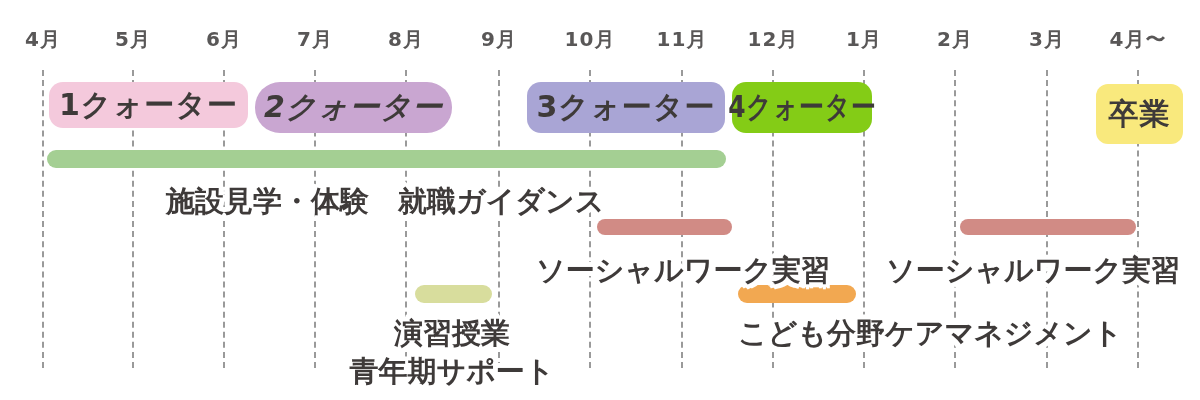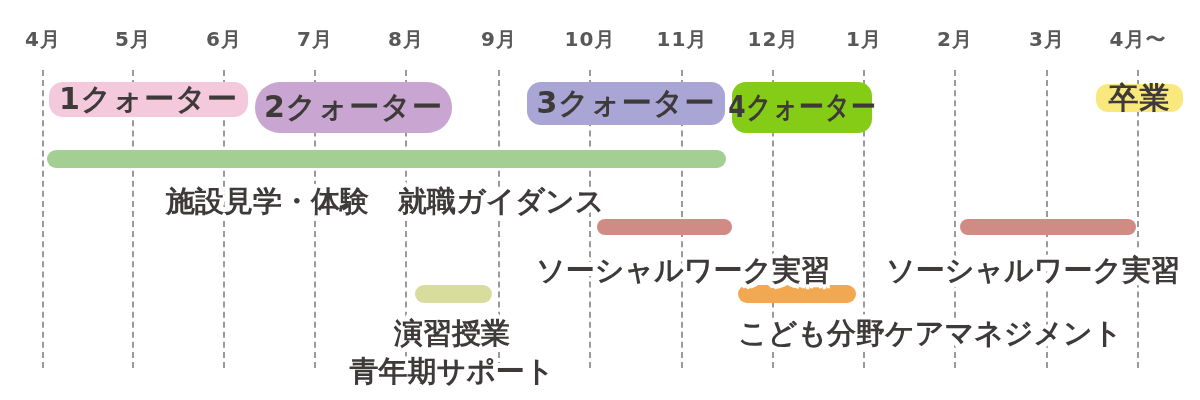--- a/index.html
+++ b/index.html
@@ -72,33 +72,33 @@
       <div class="month" style="left: 499px; color: rgb(89, 87, 87);">9月</div>
       <div class="month" style="left: 590px; color: rgb(89, 87, 87);">10月</div>
       <div class="month" style="left: 682px; color: rgb(89, 87, 87);">11月</div>
       <div class="month" style="left: 773px; color: rgb(89, 87, 87);">12月</div>
       <div class="month" style="left: 864px; color: rgb(89, 87, 87);">1月</div>
       <div class="month" style="left: 955px; color: rgb(89, 87, 87);">2月</div>
       <div class="month" style="left: 1047px; color: rgb(89, 87, 87);">3月</div>
       <div class="month" style="left: 1138px; color: rgb(89, 87, 87);">4月〜</div>
     </div>
   <div>
-      <div class="bar quarter" style="left: 49px; top: 82px; width: 199px; height: 35px; border-radius: 14px; background: rgb(244, 201, 220); color: rgb(62, 58, 57);">
+      <div class="bar quarter" style="left: 49px; top: 82px; width: 199px; height: 46px; border-radius: 14px; background: rgb(244, 201, 220); color: rgb(62, 58, 57);">
         <span class="bar-text">1クォーター</span>
       </div>
-      <div class="bar quarter" style="left: 255px; top: 82px; width: 197px; height: 51px; border-radius: 25px; background: rgb(201, 166, 209); color: rgb(62, 58, 57);">
+      <div class="bar quarter" style="left: 255px; top: 82px; width: 197px; height: 51px; border-radius: 25px; background: rgb(201, 166, 209); color: rgb(62, 58, 57); font-style: italic;">
         <span class="bar-text">2クォーター</span>
       </div>
-      <div class="bar quarter" style="left: 527px; top: 82px; width: 198px; height: 43px; border-radius: 14px; background: rgb(169, 165, 213); color: rgb(62, 58, 57);">
+      <div class="bar quarter" style="left: 527px; top: 82px; width: 198px; height: 51px; border-radius: 14px; background: rgb(169, 165, 213); color: rgb(62, 58, 57);">
         <span class="bar-text">3クォーター</span>
       </div>
       <div class="bar quarter condensed" style="left: 732px; top: 82px; width: 140px; height: 51px; border-radius: 14px; background: #84cc16; color: rgb(62, 58, 57);">
         <span class="bar-text">4クォーター</span>
       </div>
-      <div class="bar quarter" style="left: 1096px; top: 84px; width: 87px; height: 28px; border-radius: 12px; background: rgb(249, 233, 125); color: rgb(62, 58, 57);">
+      <div class="bar quarter" style="left: 1096px; top: 84px; width: 87px; height: 60px; border-radius: 12px; background: rgb(249, 233, 125); color: rgb(62, 58, 57);">
         <span class="bar-text">卒業</span>
       </div>
       <div class="bar thin" style="left: 47px; top: 150px; width: 679px; height: 18px; border-radius: 9px; background: rgb(164, 207, 147); color: rgb(62, 58, 57);"></div>
       <div class="bar thin" style="left: 597px; top: 219px; width: 135px; height: 16px; border-radius: 8px; background: rgb(209, 139, 133); color: rgb(62, 58, 57);"></div>
       <div class="bar thin" style="left: 960px; top: 219px; width: 176px; height: 16px; border-radius: 8px; background: rgb(209, 139, 133); color: rgb(62, 58, 57);"></div>
       <div class="bar thin" style="left: 415px; top: 285px; width: 77px; height: 18px; border-radius: 9px; background: rgb(216, 221, 157); color: rgb(62, 58, 57);"></div>
       <div class="bar thin" style="left: 738px; top: 285px; width: 118px; height: 18px; border-radius: 9px; background: rgb(242, 168, 81); color: rgb(62, 58, 57);"></div>
     </div>
   <div>
       <div class="annotation" style="left: 166px; top: 170px; color: rgb(62, 58, 57);">

